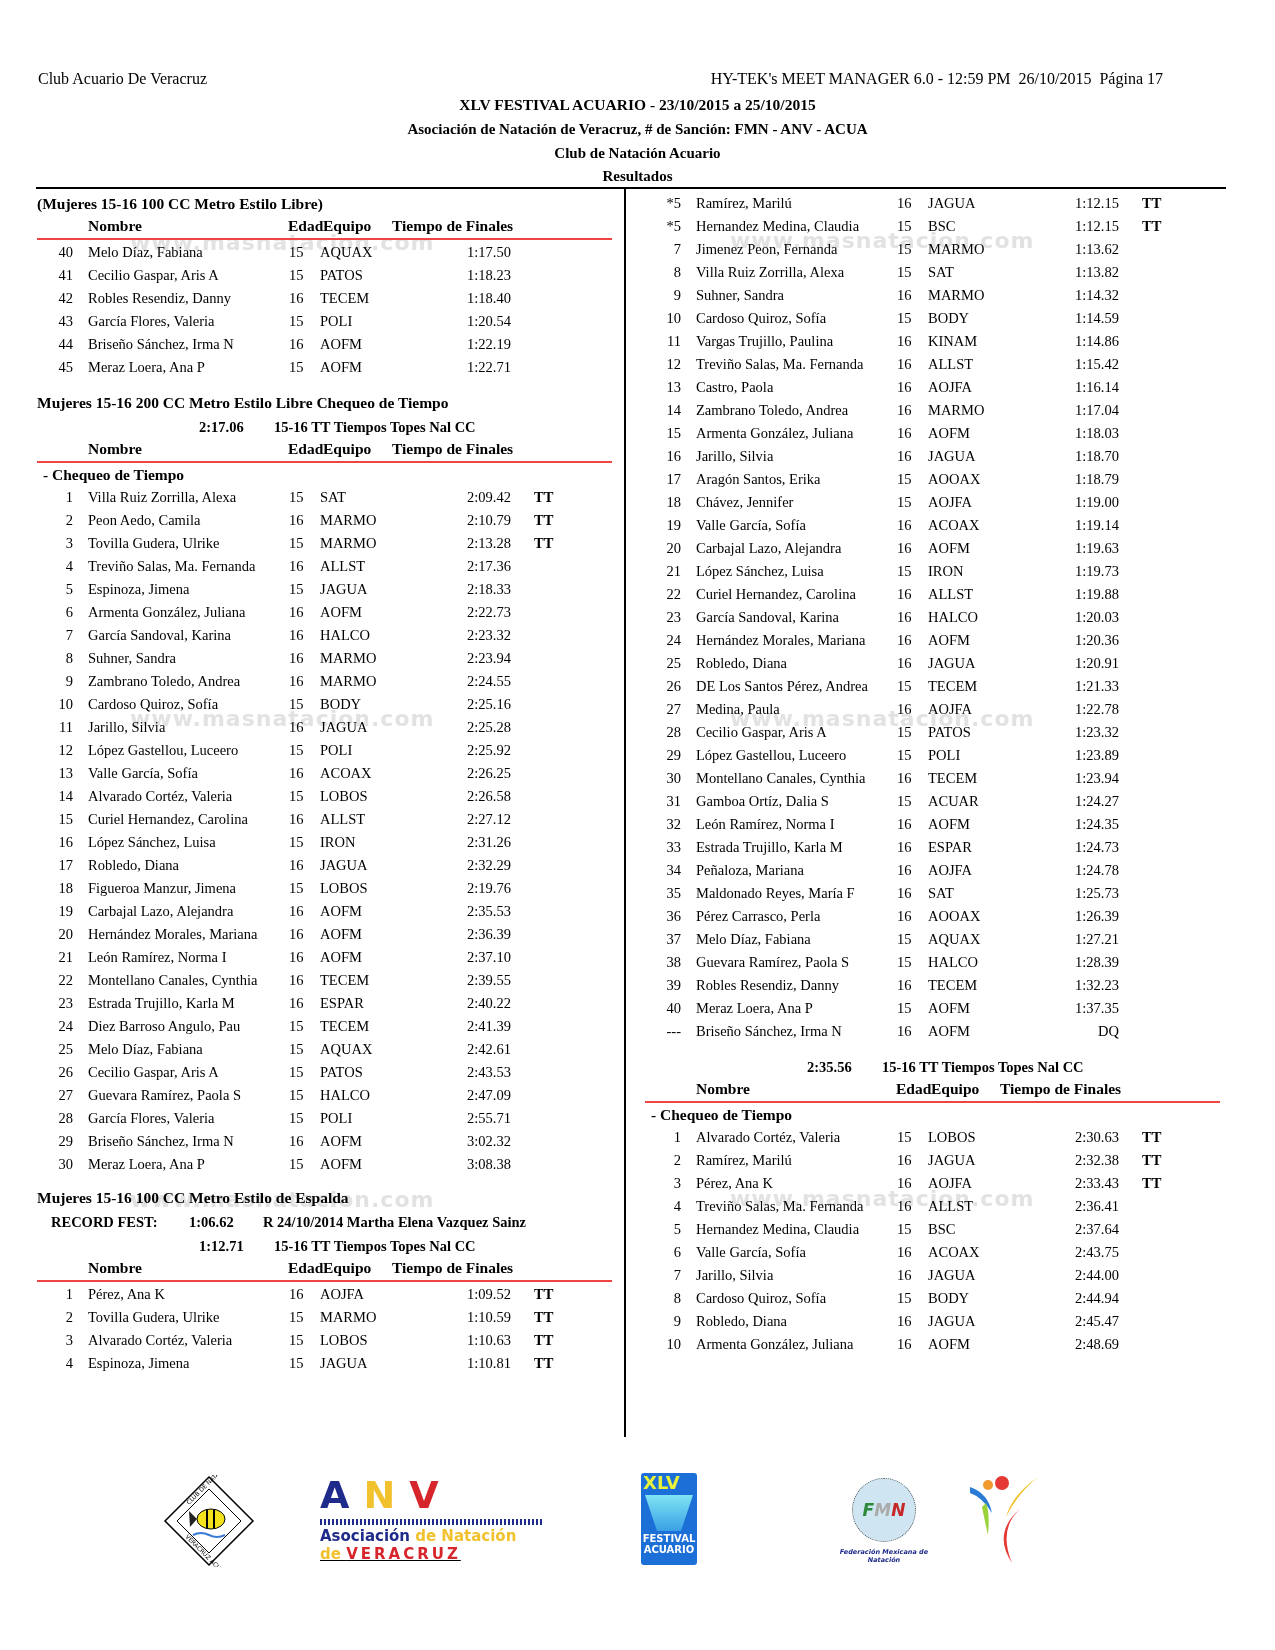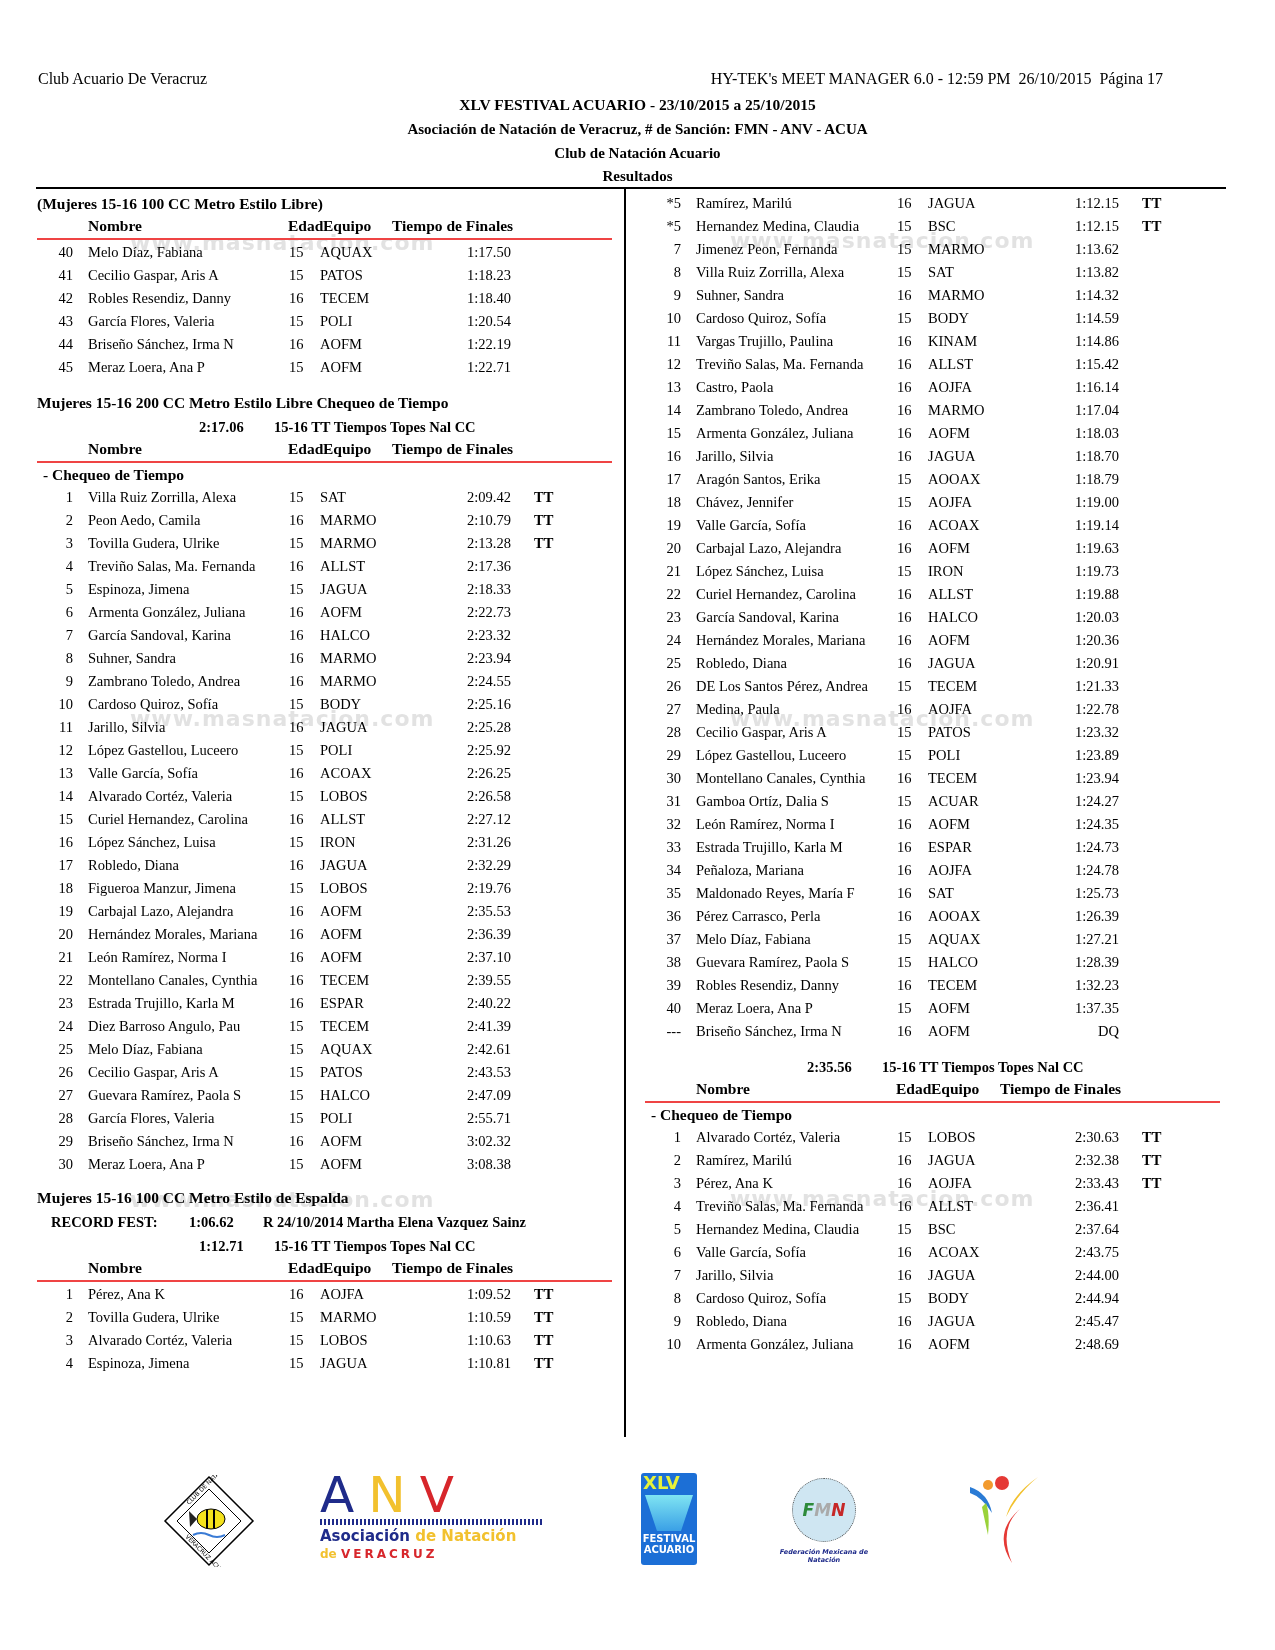--- a/index.html
+++ b/index.html
@@ -839,40 +839,40 @@
     <ellipse cx="48" cy="44" rx="14" ry="10" fill="#f4e21c" stroke="#000" stroke-width="1"></ellipse>
     <path d="M34 44 L26 36 L27 52 Z" fill="#222"></path>
     <line x1="44" y1="35" x2="44" y2="53" stroke="#000" stroke-width="2"></line>
     <line x1="51" y1="35" x2="51" y2="53" stroke="#000" stroke-width="2"></line>
     <path d="M30 60 Q38 56 46 60 T62 60" stroke="#3a7bd5" stroke-width="2" fill="none"></path>
     <text x="26" y="30" font-size="6" font-family="DejaVu Sans, sans-serif" transform="rotate(-45 26 30)">CLUB DE NATACION</text>
     <text x="22" y="62" font-size="6" font-family="DejaVu Sans, sans-serif" transform="rotate(45 22 62)">VERACRUZ ACUARIO</text>
   </svg>
 
   <div class="logo" style="left:320px;top:3px;width:224px;height:92px;">
-    <div style="font-family:'DejaVu Sans',sans-serif;font-weight:normal;font-size:50px;line-height:44px;letter-spacing:14px;">
+    <div style="font-family:'DejaVu Sans',sans-serif;font-weight:bold;font-size:38px;line-height:44px;letter-spacing:14px;">
       <span style="color:#1f2b8a">A</span><span style="color:#f2c12e">N</span><span style="color:#d7262b">V</span>
     </div>
     <div style="height:6px;margin:2px 0 3px 0;background:repeating-linear-gradient(90deg,#1f2b8a 0 2px,#fff 2px 4px);"></div>
     <div style="font-family:'DejaVu Sans',sans-serif;font-weight:bold;font-size:15px;line-height:17px;">
       <span style="color:#1f2b8a">Asociación</span><span style="color:#f2c12e"> de Natación</span>
     </div>
-    <div style="font-family:'DejaVu Sans',sans-serif;font-weight:bold;font-size:12px;line-height:18px;">
+    <div style="font-family:'DejaVu Sans',sans-serif;font-weight:bold;font-size:15px;line-height:18px;text-decoration:underline;">
       <span style="color:#f2c12e">de </span><span style="color:#d7262b;letter-spacing:3px;">VERACRUZ</span>
     </div>
   </div>
 
   <div class="logo" style="left:641px;top:3px;width:56px;height:92px;background:#1c6fd6;border-radius:3px;overflow:hidden;">
     <div style="color:#e8f23a;font-family:'DejaVu Sans',sans-serif;font-weight:bold;font-size:18px;line-height:20px;padding-left:2px;">XLV</div>
     <div style="margin:2px 4px;height:36px;background:linear-gradient(#7fe4f2,#3aa0e6);clip-path:polygon(0 0,100% 0,75% 100%,25% 100%);"></div>
     <div style="color:#fff;font-family:'DejaVu Sans',sans-serif;font-weight:bold;font-size:10px;line-height:11px;text-align:center;">FESTIVAL</div>
     <div style="color:#fff;font-family:'DejaVu Sans',sans-serif;font-weight:bold;font-size:10px;line-height:11px;text-align:center;">ACUARIO</div>
   </div>
 
-  <div class="logo" style="left:764px;top:8px;width:120px;height:88px;">
+  <div class="logo" style="left:824px;top:8px;width:120px;height:88px;">
     <div style="margin:0 auto;width:62px;height:62px;border-radius:50%;background:#cfe6f2;border:1px dotted #555;display:flex;align-items:center;justify-content:center;">
       <span style="font-family:'DejaVu Sans',sans-serif;font-weight:bold;font-style:italic;font-size:17px;">
         <span style="color:#2d8a3a">F</span><span style="color:#aaa">M</span><span style="color:#c62828">N</span>
       </span>
     </div>
     <div style="font-family:'DejaVu Sans',sans-serif;font-weight:bold;font-style:italic;font-size:6.5px;color:#1f2b8a;text-align:center;margin-top:6px;">Federación Mexicana de Natación</div>
   </div>
 
   <svg class="logo" style="left:968px;top:3px" width="72" height="92" viewBox="0 0 72 92">
     <circle cx="20" cy="12" r="5" fill="#f29a2e"></circle>

